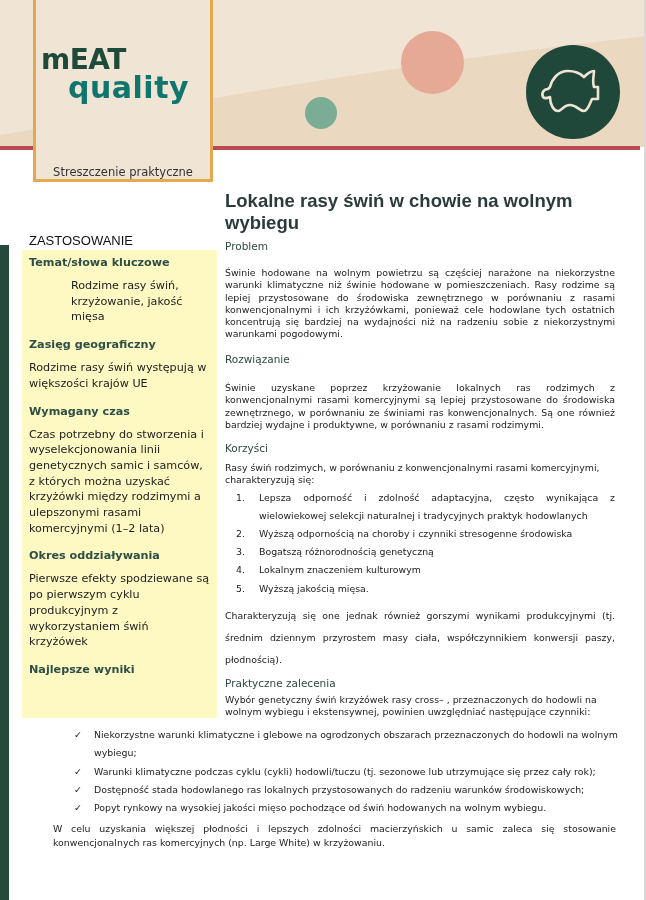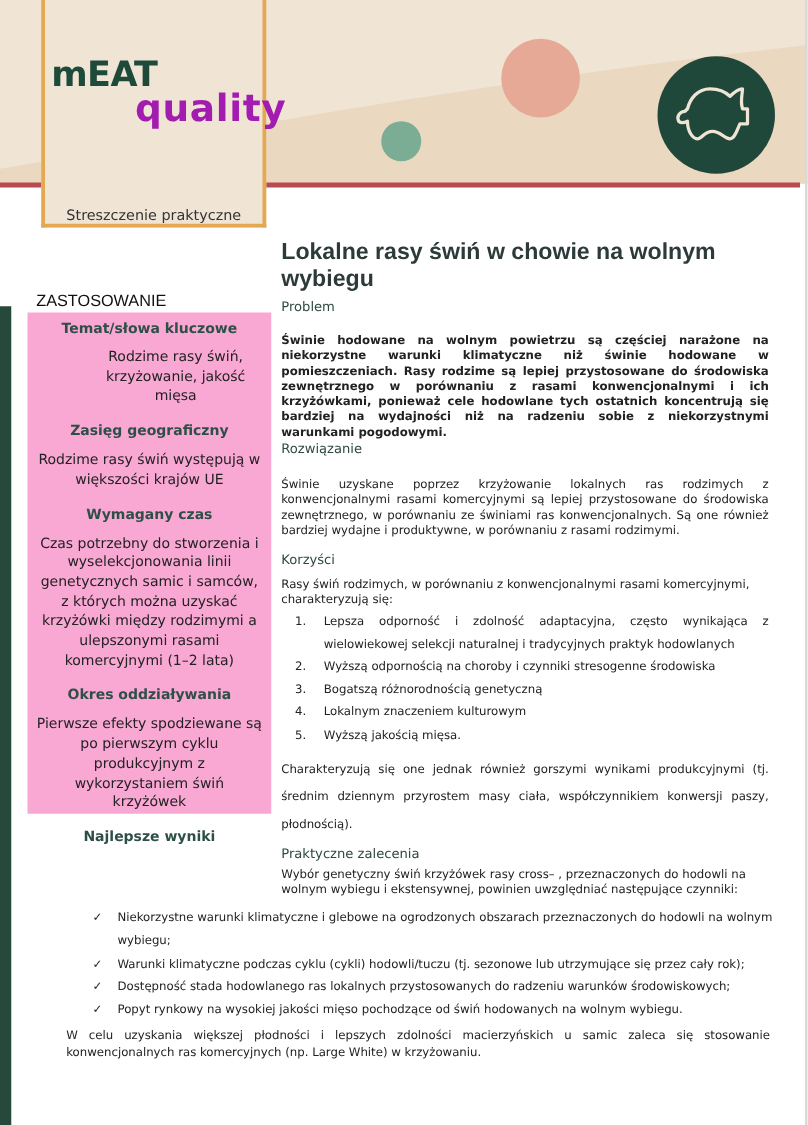--- a/index.html
+++ b/index.html
@@ -4,36 +4,36 @@
 <style>
   html, body { margin:0; padding:0; }
   body { width:646px; height:900px; position:relative; overflow:hidden; background:#ffffff; font-family:"DejaVu Sans", sans-serif; color:#222; }
   .header-bg { position:absolute; left:0; top:0; width:646px; height:147px; background:#f0e4d5; overflow:hidden; }
   .header-bg svg { position:absolute; left:0; top:0; }
   .header-line { position:absolute; left:0; top:146px; width:640px; height:4px; background:#b84a52; }
   .right-border { position:absolute; right:0; top:0; width:2px; height:900px; background:#d9d9d9; }
   .dark-stripe { position:absolute; left:0; top:245px; width:9px; height:655px; background:#27493b; }
   .logo-box { position:absolute; left:33px; top:0; width:180px; height:182px; background:#f0e4d5; border:3px solid #e5a852; border-top:none; box-sizing:border-box; }
   .logo-meat { position:absolute; left:5px; top:43px; font-family:"DejaVu Sans", sans-serif; font-weight:bold; font-size:28px; color:#1e4a3a; letter-spacing:-0.5px; }
-  .logo-quality { position:absolute; left:32px; top:70px; font-family:"DejaVu Sans", sans-serif; font-weight:bold; font-size:30px; color:#a21caf; letter-spacing:0.5px;margin-left:40px; }
+  .logo-quality { position:absolute; left:32px; top:70px; font-family:"DejaVu Sans", sans-serif; font-weight:bold; font-size:30px; color:#0f766e; letter-spacing:0.5px; }
   .logo-sub { position:absolute; left:0; width:100%; top:152px; text-align:center; font-family:"DejaVu Sans", sans-serif; font-size:11.5px; color:#333;margin-top:13px; }
   .circle-green { position:absolute; left:305px; top:97px; width:32px; height:32px; border-radius:50%; background:#7aad93; }
   .circle-pink { position:absolute; left:401px; top:31px; width:63px; height:63px; border-radius:50%; background:#e6a996; }
   .circle-dark { position:absolute; left:526px; top:45px; width:94px; height:94px; border-radius:50%; background:#20483a; }
   .circle-dark svg { position:absolute; left:14px; top:22px; }
   .title { position:absolute; left:225px; top:190px; font-family:"Liberation Sans", sans-serif; font-weight:bold; font-size:18.5px; color:#2c3b3a; }
   .panel-heading { position:absolute; left:29px; top:233px; font-family:"Liberation Sans", sans-serif; font-size:13px; color:#111; }
-  .panel { position:absolute; left:22px; top:250px; width:195px; height:401px; background:#f9a8d4; padding:6px 7px; box-sizing:border-box;text-align:center; }
+  .panel { position:absolute; left:22px; top:250px; width:195px; height:468px; background:#fef9c3; padding:6px 7px; box-sizing:border-box; }
   .panel h4 { margin:0 0 4px 0; font-family:"DejaVu Sans", sans-serif; font-weight:bold; font-size:11.2px; color:#2e4f47; }
   .panel p { margin:0 0 13px 0; font-family:"DejaVu Sans", sans-serif; font-size:11.2px; line-height:15.7px; color:#222; }
   .main { position:absolute; left:225px; width:390px; font-family:"DejaVu Sans", sans-serif; font-size:9.4px; color:#222; }
   .main h3 { margin:0; font-family:"DejaVu Sans", sans-serif; font-weight:normal; font-size:10.5px; color:#2f4a44; }
   .main p { margin:0; line-height:12.3px; text-align:justify; }
   .sec-problem { top:240px; }
-  .sec-problem p { margin-top:15px;font-weight:bold; }
+  .sec-problem p { margin-top:15px; }
   .sec-rozw { top:353px; }
   .sec-rozw p { margin-top:17px; }
   .sec-korz { top:442px; }
   .sec-korz p.intro { margin-top:8px; text-align:left; }
   ol.benefits { list-style:none; margin:2px 0 0 0; padding:0; }
   ol.benefits li { position:relative; padding-left:34px; line-height:18.2px; text-align:justify; }
   ol.benefits li .num { position:absolute; left:11px; top:0; }
   .sec-char { top:605px; }
   .sec-char p { line-height:21.8px; }
   .sec-prak { top:677px; }

